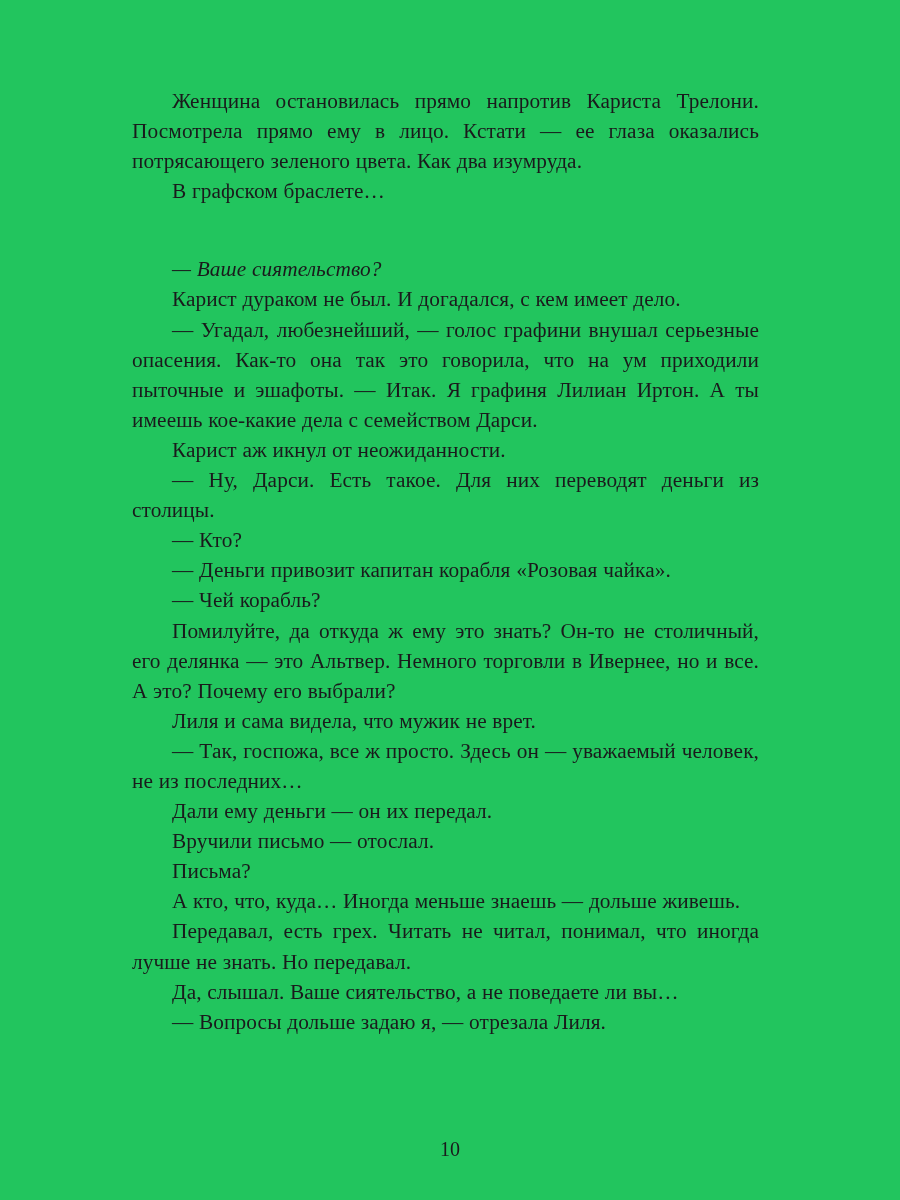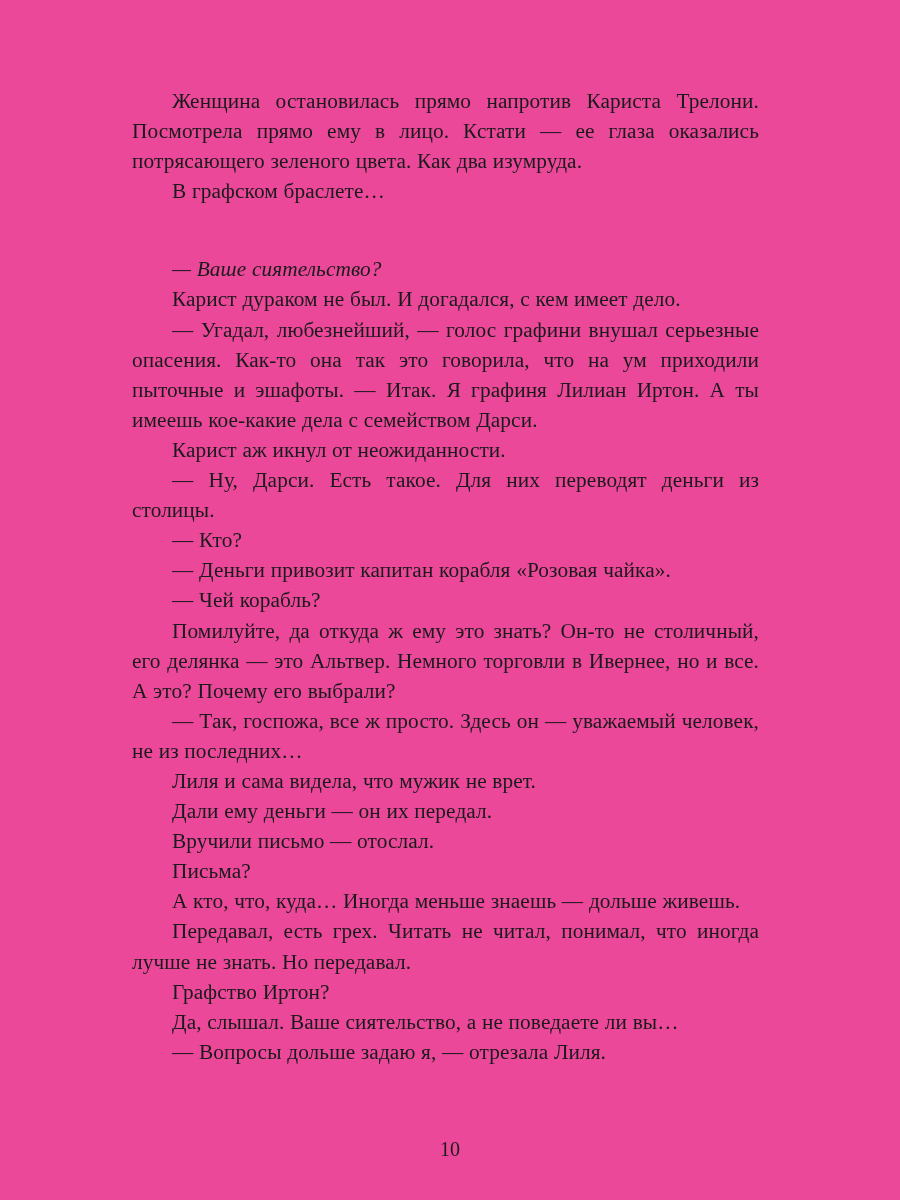--- a/index.html
+++ b/index.html
@@ -15,21 +15,21 @@
     overflow: hidden;
     position: relative;
   }
 
   .page {
     position: absolute;
     left: 0;
     top: 0;
     width: 900px;
     height: 1200px;
-    background: #ec4899;
+    background: #22c55e;
   }
 
   .text-column {
     position: absolute;
     left: 132px;
     top: 86px;
     width: 627px;
   }
 
   p.para {
@@ -76,27 +76,26 @@
     <p class="para">В графском браслете…</p>
     <p class="para italic">— Ваше сиятельство?</p>
     <p class="para">Карист дураком не был. И догадался, с кем имеет дело.</p>
     <p class="para">— Угадал, любезнейший, — голос графини внушал серьезные опасения. Как-то она так это говорила, что на ум приходили пыточные и эшафоты. — Итак. Я графиня Лилиан Иртон. А ты имеешь кое-какие дела с семейством Дарси.</p>
     <p class="para">Карист аж икнул от неожиданности.</p>
     <p class="para">— Ну, Дарси. Есть такое. Для них переводят деньги из столицы.</p>
     <p class="para">— Кто?</p>
     <p class="para">— Деньги привозит капитан корабля «Розовая чайка».</p>
     <p class="para">— Чей корабль?</p>
     <p class="para">Помилуйте, да откуда ж ему это знать? Он-то не столичный, его делянка — это Альтвер. Немного торговли в Ивернее, но и все. А это? Почему его выбрали?</p>
+    <p class="para">Лиля и сама видела, что мужик не врет.</p>
     <p class="para">— Так, госпожа, все ж просто. Здесь он — уважаемый человек, не из последних…</p>
-    <p class="para">Лиля и сама видела, что мужик не врет.</p>
     <p class="para">Дали ему деньги — он их передал.</p>
     <p class="para">Вручили письмо — отослал.</p>
     <p class="para">Письма?</p>
     <p class="para">А кто, что, куда… Иногда меньше знаешь — дольше живешь.</p>
     <p class="para">Передавал, есть грех. Читать не читал, понимал, что иногда лучше не знать. Но передавал.</p>
-    <p class="para">Графство Иртон?</p>
     <p class="para">Да, слышал. Ваше сиятельство, а не поведаете ли вы…</p>
     <p class="para">— Вопросы дольше задаю я, — отрезала Лиля.</p>
   </div>
 
   <div class="page-number">10</div>
 
 </div>
 
 </body></html>

